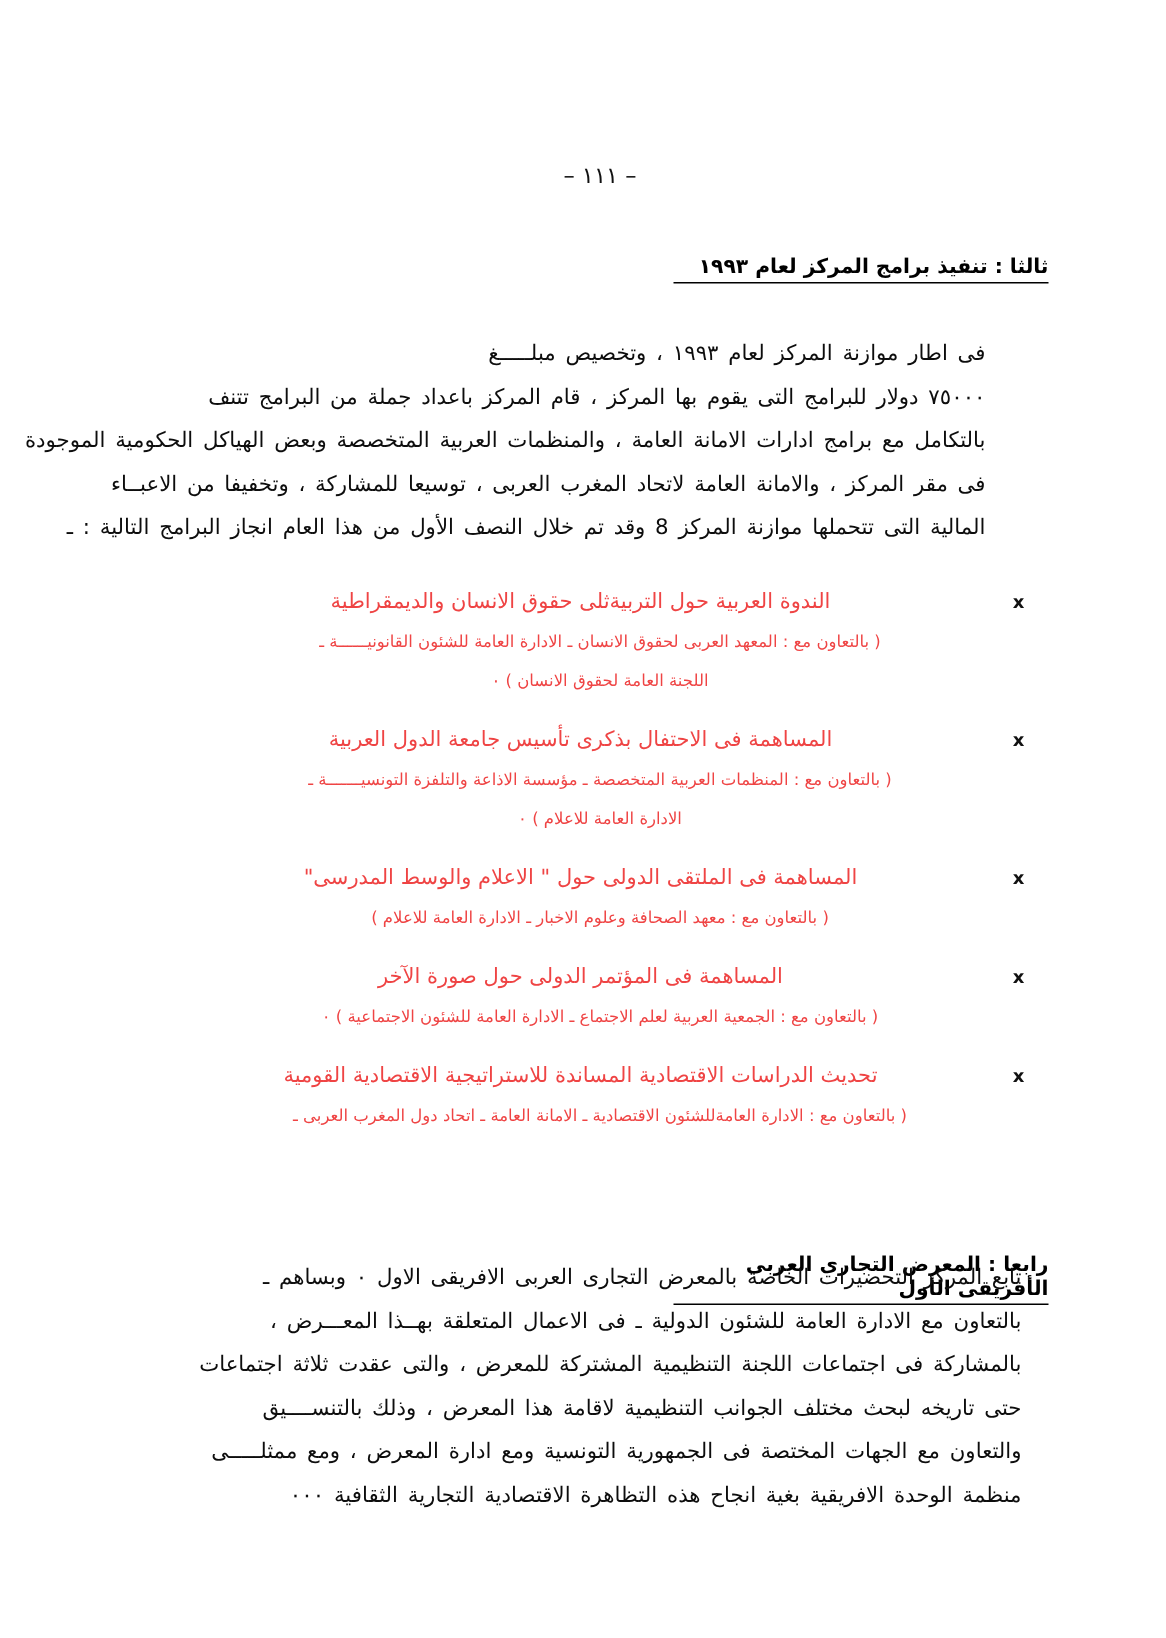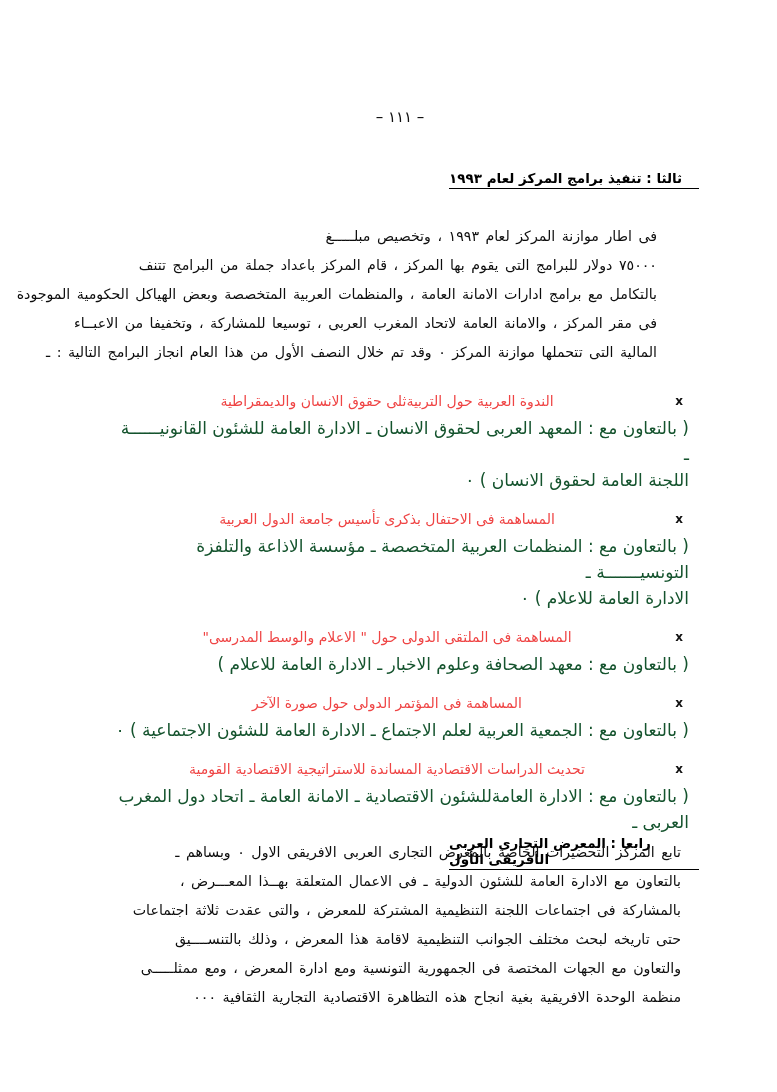--- a/index.html
+++ b/index.html
@@ -36,21 +36,21 @@
     direction: rtl;
   }
 
   
   .section-heading {
     position: absolute;
     font-size: 13.5px;
     font-weight: bold;
     color: #000;
     direction: rtl;
-    text-align: left;
+    text-align: right;
     border-bottom: 1.3px solid #000;
     padding-bottom: 2px;
     letter-spacing: 0.3px;
   }
   #heading-1 {
     top: 170px;
     right: 78px;
     width: 250px;
   }
   #heading-2 {
@@ -111,23 +111,24 @@
   }
   .program-title {
     flex: 1 1 auto;
     font-size: 14px;
     line-height: 27px;
     text-align: center;
     padding-left: 30px;
     color: #ef4444;
   }
   .program-note {
-    font-size: 17px;
+    font-size: 11px;
     line-height: 26px;
-    color: #14532d;
+    text-align: center;
+    color: #ef4444;
     padding: 0 18px;
   }
   .program-note .nl {
     display: block;
   }
 
   
   #final-para {
     top: 838px;
     right: 96px;
@@ -146,21 +147,21 @@
 
   <div class="page-number">– ١١١ –</div>
 
   <div class="section-heading" id="heading-1">ثالثا : تنفيذ برامج المركز لعام ١٩٩٣</div>
 
   <div class="para" id="intro-para">
     <span class="line">فى اطار موازنة المركز لعام ١٩٩٣ ، وتخصيص مبلـــــغ</span>
     <span class="line">٧٥٠٠٠ دولار للبرامج التى يقوم بها المركز ، قام المركز باعداد جملة من البرامج تتنف</span>
     <span class="line">بالتكامل مع برامج ادارات الامانة العامة ، والمنظمات العربية المتخصصة وبعض الهياكل الحكومية الموجودة</span>
     <span class="line">فى مقر المركز ، والامانة العامة لاتحاد المغرب العربى ، توسيعا للمشاركة ، وتخفيفا من الاعبــاء</span>
-    <span class="line">المالية التى تتحملها موازنة المركز ٠ وقد تم خلال النصف الأول من هذا العام انجاز البرامج التالية : ـ</span>
+    <span class="line">المالية التى تتحملها موازنة المركز 8 وقد تم خلال النصف الأول من هذا العام انجاز البرامج التالية : ـ</span>
   </div>
 
   <div class="program-list">
 
     <div class="program-item">
       <div class="program-row">
         <div class="bullet-mark">x</div>
         <div class="program-title">الندوة العربية حول التربيةثلى حقوق الانسان والديمقراطية</div>
       </div>
       <div class="program-note">

